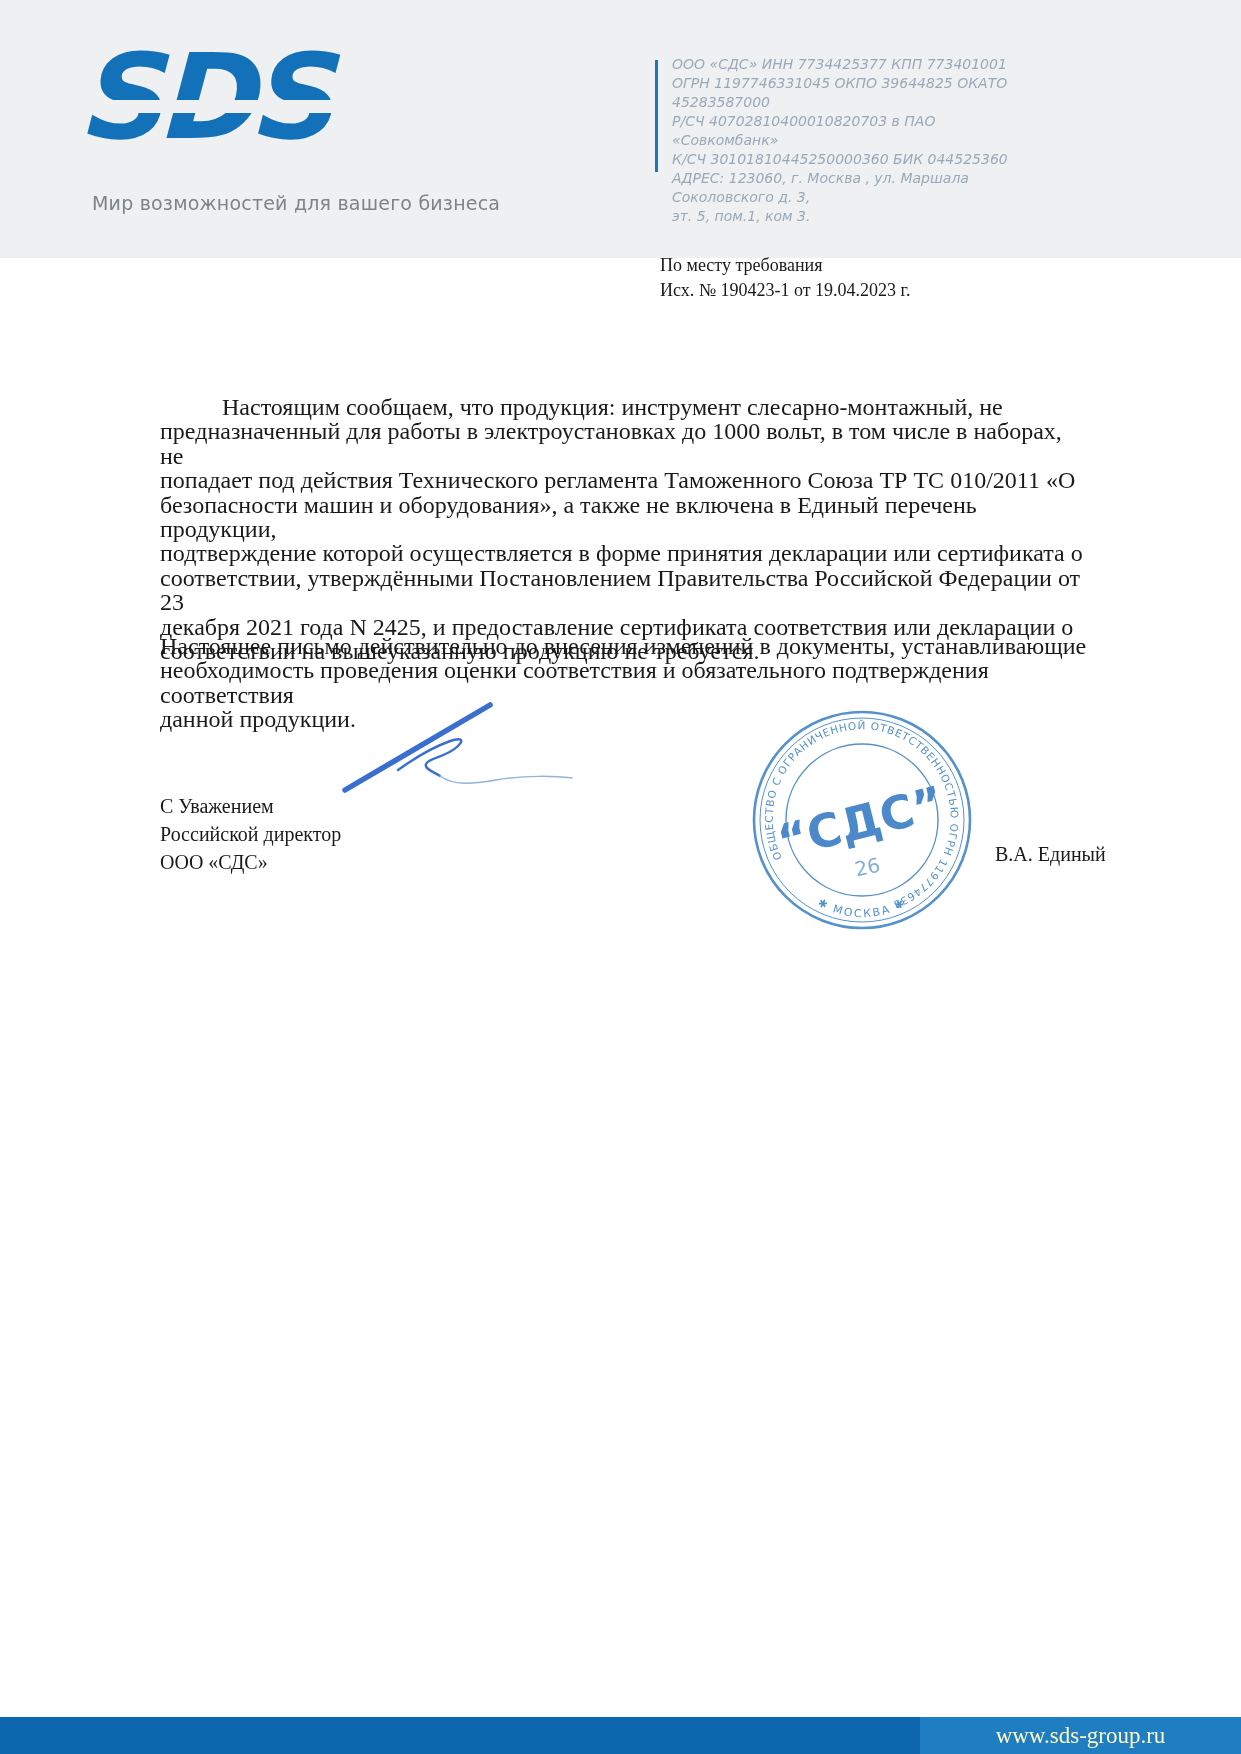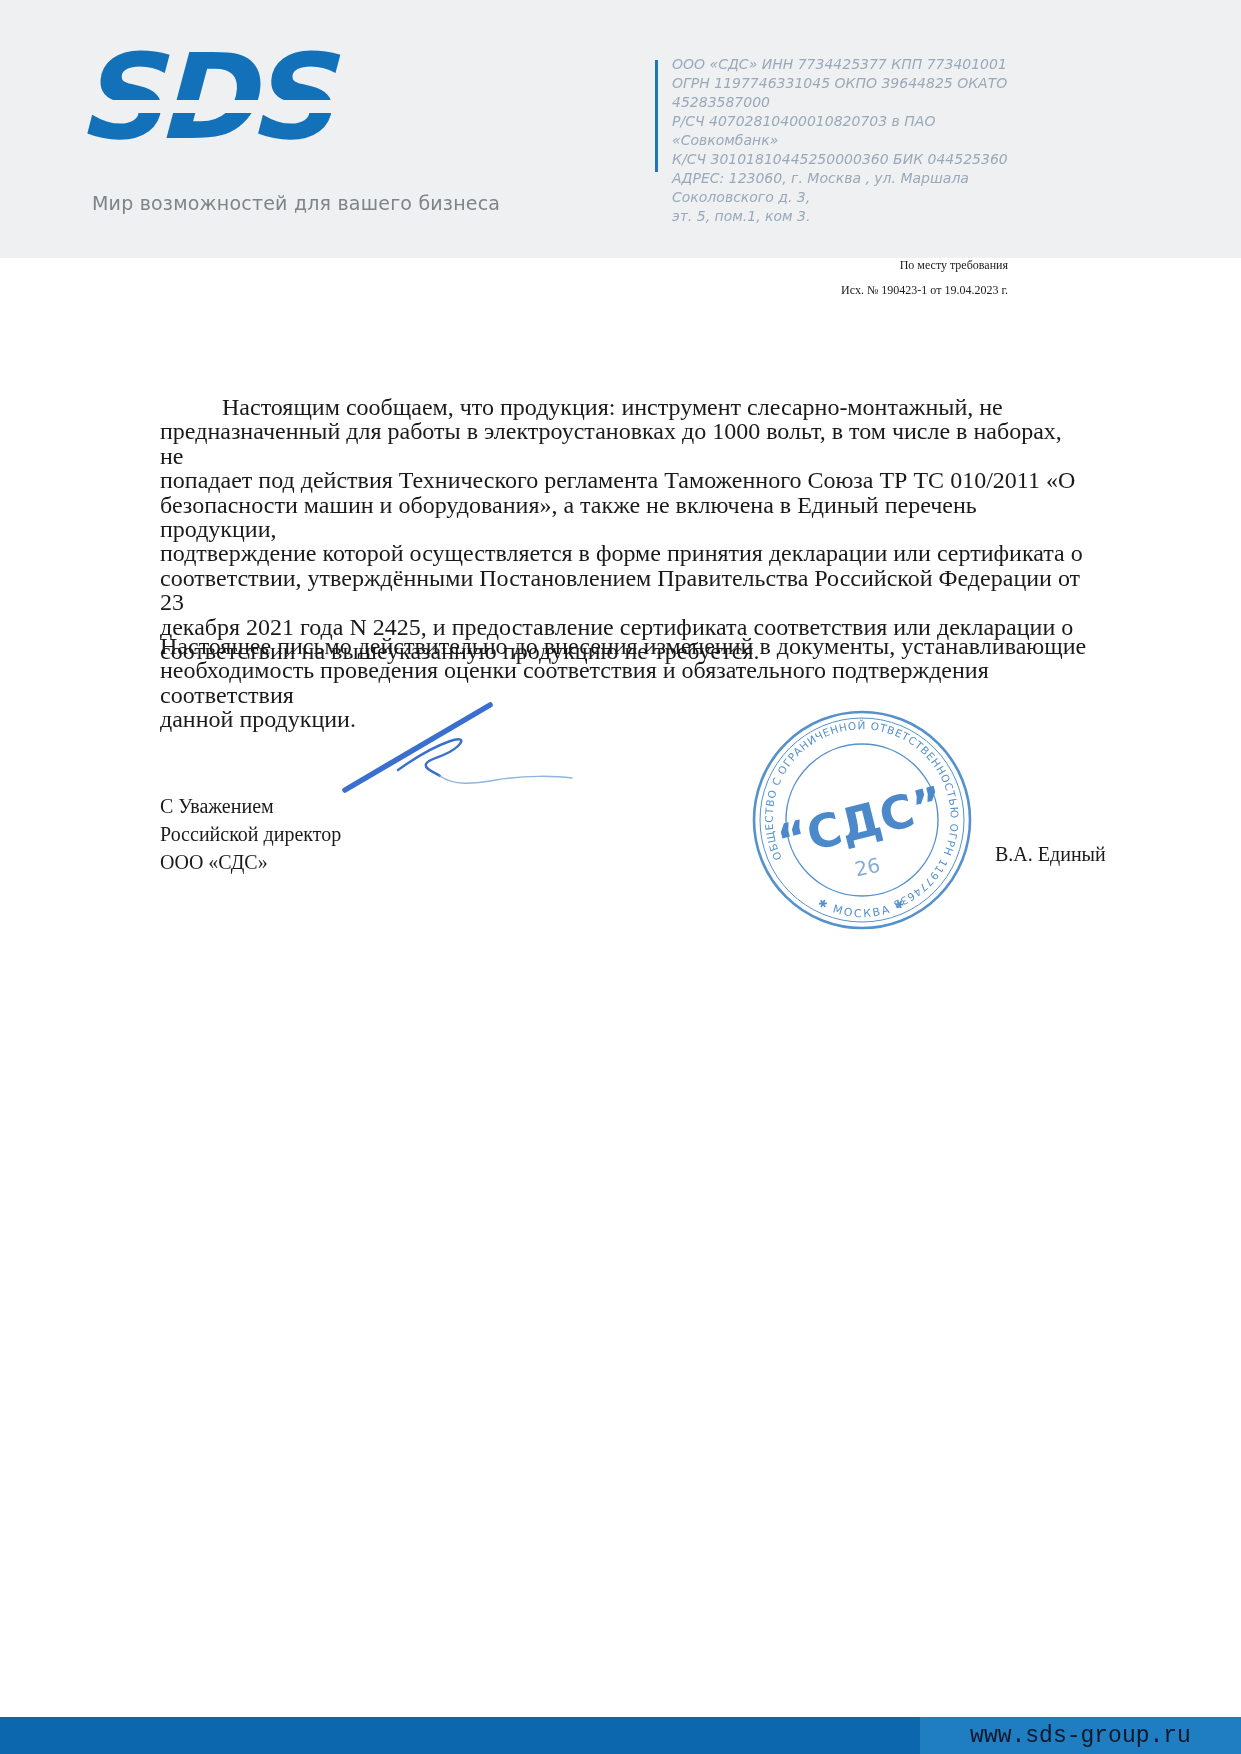--- a/index.html
+++ b/index.html
@@ -41,21 +41,21 @@
   .company-details{
     position:absolute;left:672px;top:55px;width:340px;
     font-family:"DejaVu Sans", sans-serif;
     font-size:14px;line-height:19px;color:#9aa9b9;
     white-space:pre-line;
     font-style:italic;
   }
   
   .ref-block{
     position:absolute;left:660px;top:253px;width:348px;
-    font-size:12px;line-height:25px;text-align:right;
+    font-size:18px;line-height:25px;
     white-space:pre-line;
   }
   
   .letter-title{
     position:absolute;left:160px;top:346px;width:840px;
     font-size:20px;text-align:center;
   }
   .para{
     position:absolute;left:160px;width:930px;
     font-size:24px;line-height:24.4px;
@@ -95,22 +95,22 @@
   .footer-bar{
     position:absolute;left:0;bottom:0;width:1241px;height:37px;
     background:#0c67ae;
   }
   .footer-url-seg{
     position:absolute;right:0;top:0;width:321px;height:37px;
     background:#1f7dc2;
     display:flex;align-items:center;justify-content:center;
   }
   .footer-url{
-    font-family:Liberation Mono, monospace;
-    font-size:23px;color:#0f172a;text-align:center;
+    font-family:Liberation Serif, serif;
+    font-size:23px;color:#fef9c3;text-align:center;
   }
 </style>
 </head>
 <body>
 
 <div class="page">
 
   <div class="letterhead">
 
     <div class="logo-wrap">

